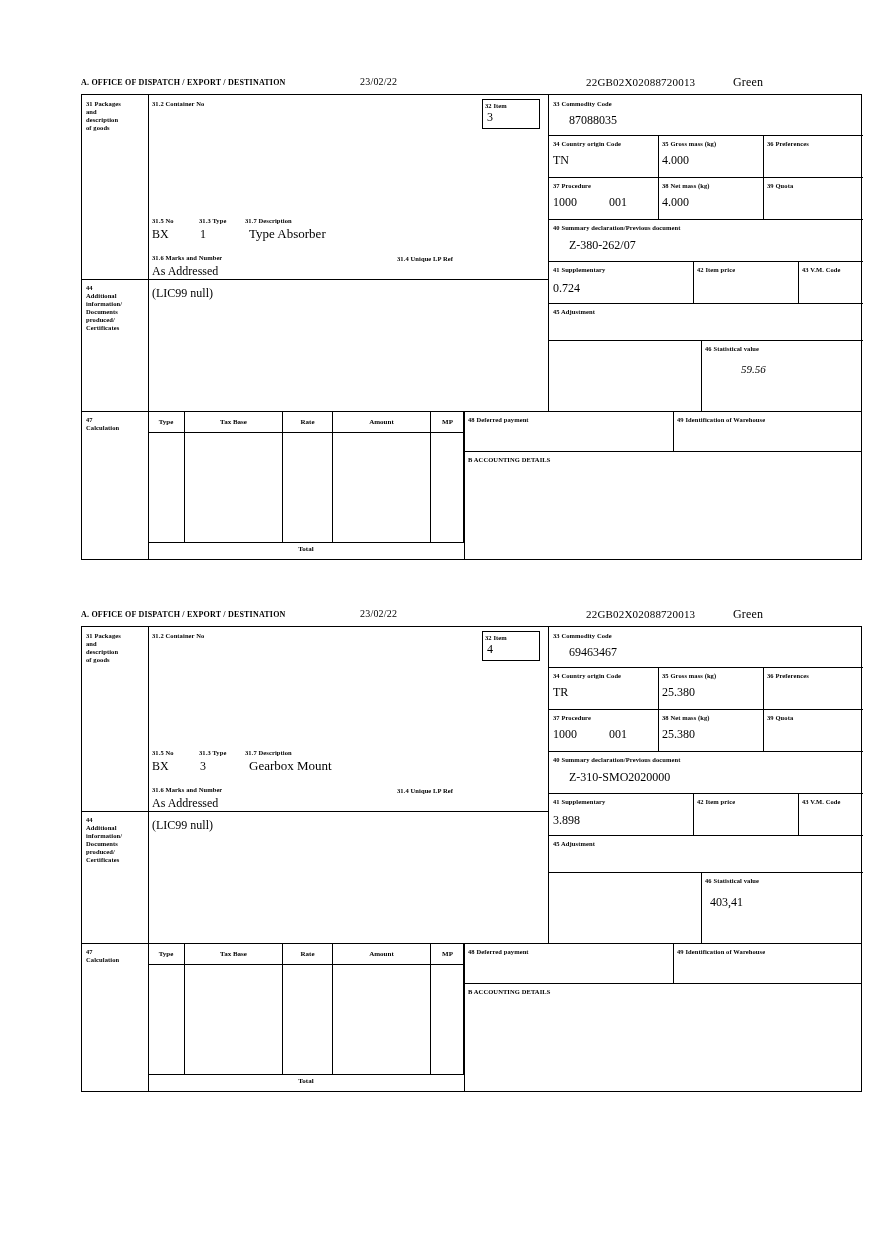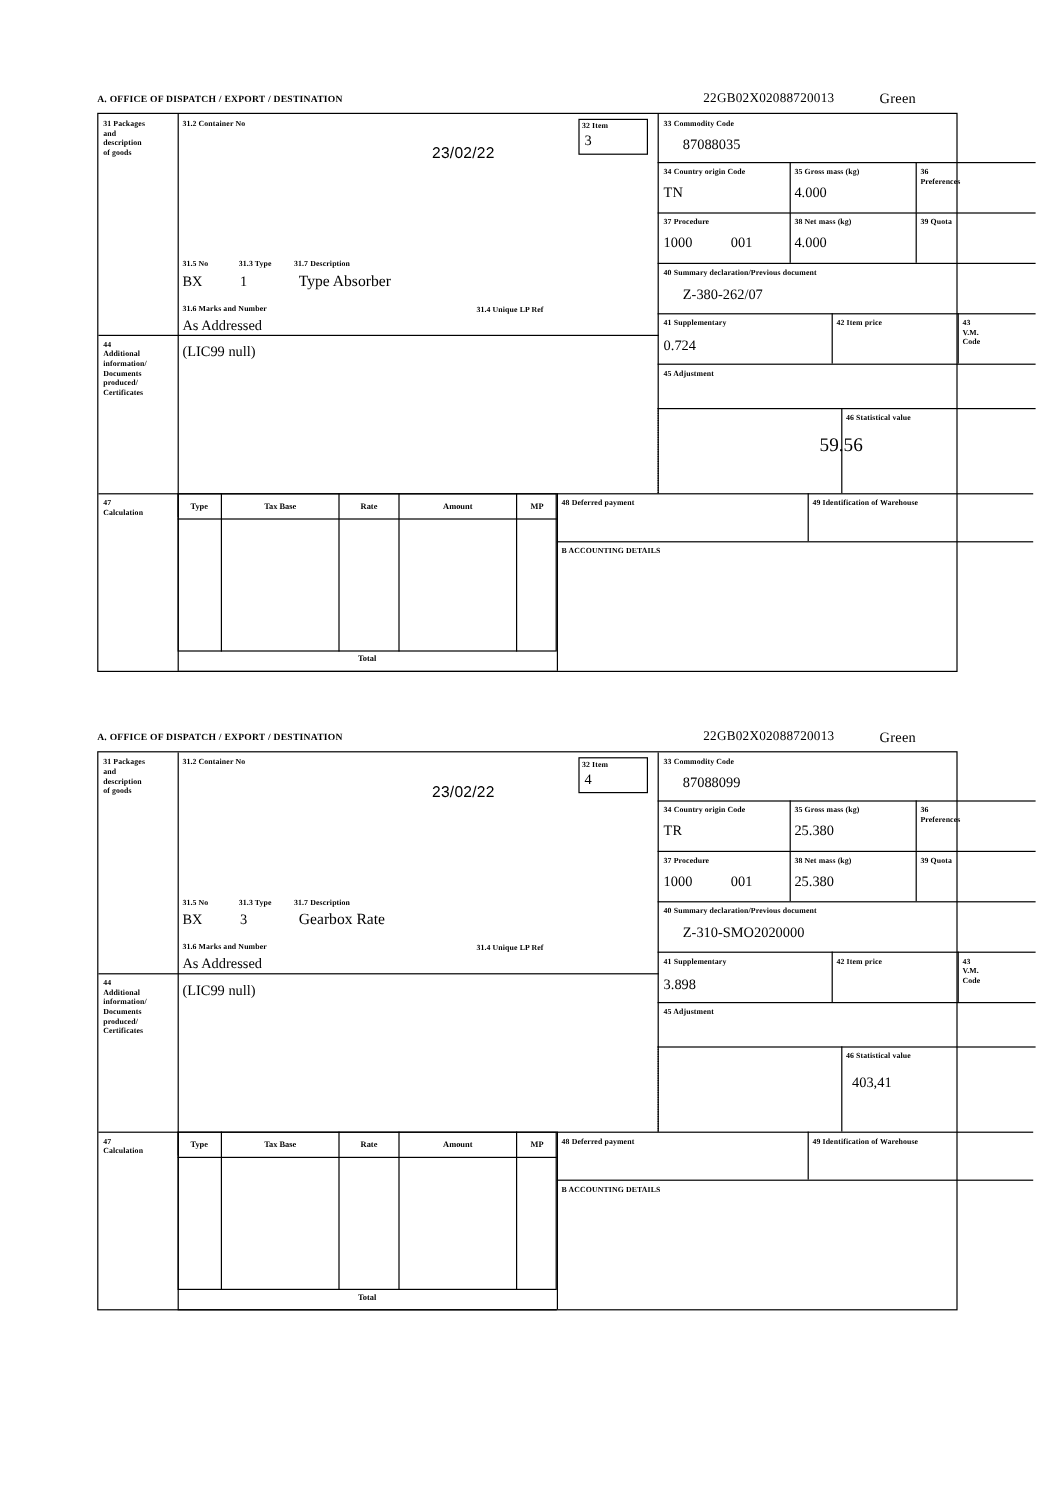--- a/index.html
+++ b/index.html
@@ -16,44 +16,43 @@
   }
   .page {
     position: absolute;
     left: 0; top: 0;
     width: 882px;
     height: 1250px;
   }
   .form {
     position: absolute;
     left: 81px;
-    width: 717px;
+    width: 781px;
   }
   .form.one { top: 78px; }
   .form.two { top: 610px; }
 
   
   .hdr {
     position: relative;
     height: 16px;
     font-size: 8px;
     font-weight: bold;
     letter-spacing: 0.2px;
   }
   .hdr .office {
     position: absolute;
     left: 0; top: 0;
   }
   .hdr .date {
     position: absolute;
     left: 279px; top: -2px;
-    font-size: 13px;
+    font-size: 10px;
     font-weight: normal;
-    font-family: Liberation Sans, sans-serif;
-    margin-top: 44px;
+    font-family: Liberation Serif, serif;
   }
   .hdr .mrn {
     position: absolute;
     left: 505px; top: -2px;
     font-size: 11px;
     font-weight: normal;
   }
   .hdr .lane {
     position: absolute;
     left: 652px; top: -3px;
@@ -204,21 +203,21 @@
       <div class="c" style="left:466px; top:208px; width:315px; height:1px; background:#000;"></div>
 
       <div class="c lbl" style="left:471px; top:213px;">45 Adjustment</div>
       <div class="c val" style="left:471px; top:226px; font-size:12px;"></div>
       <div class="c" style="left:466px; top:245px; width:315px; height:1px; background:#000;"></div>
 
       <div class="c" style="left:466px; top:245px; width:0px; height:71px; border-left:1px dotted #000;"></div>
       <div class="c" style="left:619px; top:245px; width:1px; height:71px; background:#000;"></div>
 
       <div class="c lbl" style="left:623px; top:250px;">46 Statistical value</div>
-      <div class="c val" style="left:601px; top:268px; font-size:16px;">59.56</div>
+      <div class="c val" style="left:659px; top:268px; font-size:11px;font-style:italic;">59.56</div>
 
       <div class="c" style="left:0px; top:316px; width:779px; height:1px; background:#000;"></div>
 
       <div class="c lbl" style="left:4px; top:321px; width:60px; white-space:pre-line;">47
 Calculation</div>
       <div class="c" style="left:66px; top:316px; width:1px; height:148px; background:#000;"></div>
 
       <div class="c bx" style="left:66px; top:316px; width:316px; height:132px;"></div>
       <div class="c" style="left:66px; top:337px; width:316px; height:1px; background:#000;"></div>
       <div class="c" style="left:102px; top:316px; width:1px; height:132px; background:#000;"></div>
@@ -275,41 +274,41 @@
         <div class="lbl" style="padding:2px 0 0 2px;">32 Item</div>
         <div class="val" style="padding:0 0 0 4px; font-size:12px;">4</div>
       </div>
 
       <div class="c lbl" style="left:70px; top:122px;">31.5 No</div>
       <div class="c lbl" style="left:117px; top:122px;">31.3 Type</div>
       <div class="c lbl" style="left:163px; top:122px;">31.7 Description</div>
 
       <div class="c val big" style="left:70px; top:132px;">BX</div>
       <div class="c val big" style="left:118px; top:132px;">3</div>
-      <div class="c val big" style="left:167px; top:131px; font-size:13px;">Gearbox Rate</div>
+      <div class="c val big" style="left:167px; top:131px; font-size:13px;">Gearbox Mount</div>
 
       <div class="c lbl" style="left:70px; top:159px;">31.6 Marks and Number</div>
       <div class="c lbl" style="left:315px; top:160px;">31.4 Unique LP Ref</div>
       <div class="c val" style="left:70px; top:169px; font-size:12px;">As Addressed</div>
       <div class="c val" style="left:315px; top:169px;"></div>
 
       <div class="c" style="left:0px; top:184px; width:467px; height:1px; background:#000;"></div>
 
       <div class="c lbl" style="left:4px; top:189px; width:60px; white-space:pre-line;">44
 Additional
 information/
 Documents
 produced/
 Certificates</div>
       <div class="c val" style="left:70px; top:191px; font-size:12px;">(LIC99 null)</div>
 
       <div class="c" style="left:466px; top:0px; width:1px; height:316px; background:#000;"></div>
 
       <div class="c lbl" style="left:471px; top:5px;">33 Commodity Code</div>
-      <div class="c val" style="left:487px; top:18px; font-size:12px;">87088099</div>
+      <div class="c val" style="left:487px; top:18px; font-size:12px;">69463467</div>
       <div class="c" style="left:466px; top:40px; width:315px; height:1px; background:#000;"></div>
 
       <div class="c lbl" style="left:471px; top:45px;">34 Country origin Code</div>
       <div class="c val" style="left:471px; top:58px; font-size:12px;">TR</div>
 
       <div class="c" style="left:576px; top:40px; width:1px; height:42px; background:#000;"></div>
       <div class="c lbl" style="left:580px; top:45px;">35 Gross mass (kg)</div>
       <div class="c val" style="left:580px; top:58px; font-size:12px;">25.380</div>
 
       <div class="c" style="left:681px; top:40px; width:1px; height:42px; background:#000;"></div>

